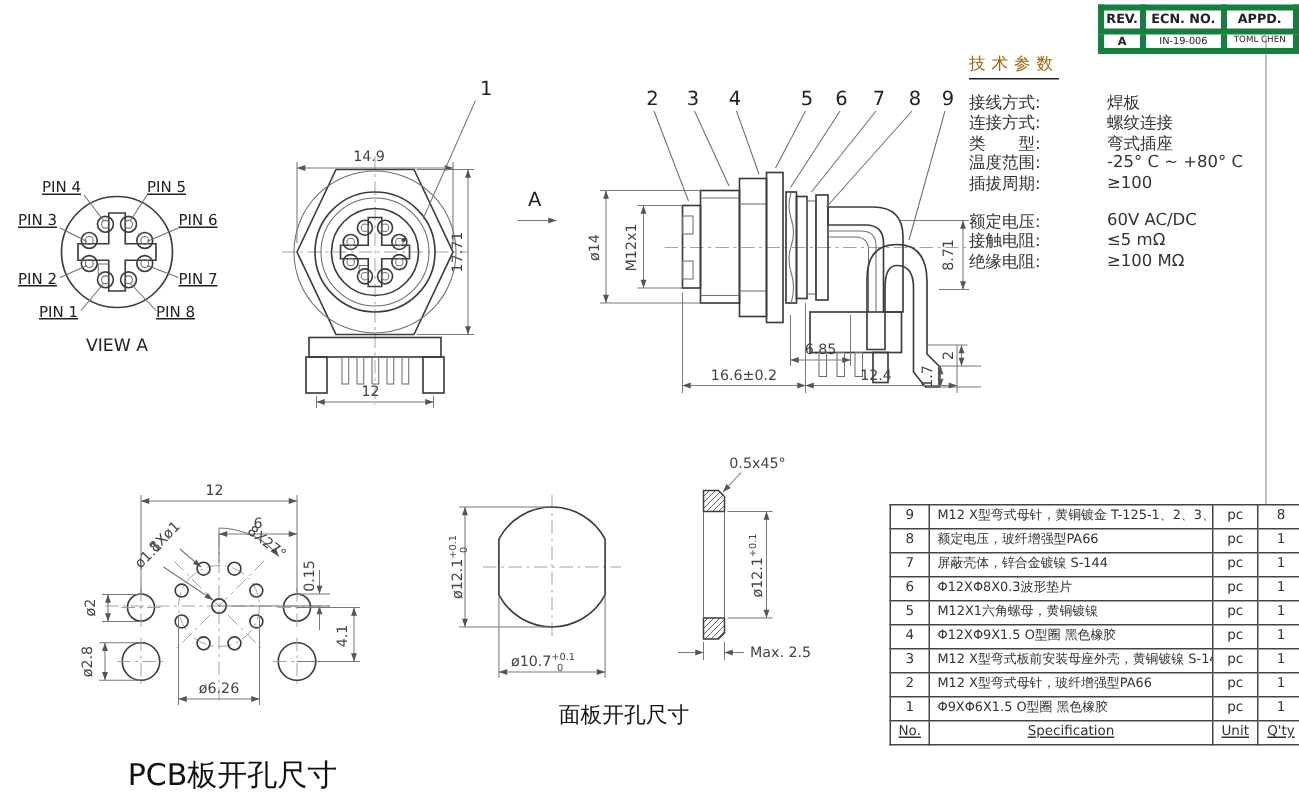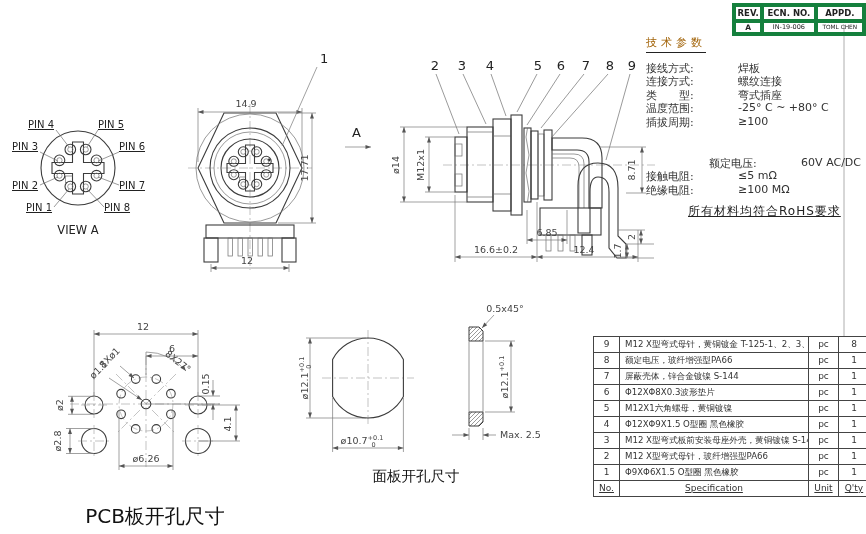--- a/index.html
+++ b/index.html
@@ -28,21 +28,21 @@
   #revtbl .r .v-rev{font-size:7.5px;font-weight:bold;}
   #revtbl .r .v-ecn{font-size:6.5px;}
   #revtbl .r .v-app{font-size:5.8px;}
   
   #tech{position:absolute;left:646px;top:31px;width:215px;}
   #tech .title{display:inline-block;font-size:11px;letter-spacing:4px;color:#a16207;
                border-bottom:1.2px solid #222;padding-bottom:2px;}
   #tech .rows{margin-top:8px;}
   #tech .trow{display:flex;height:13.4px;font-size:11px;color:#333;}
   #tech .trow .tl{width:92px;}
-  #tech .trow.gap{margin-top:28px;justify-content:flex-end;}
+  #tech .trow.gap{margin-top:12px;}
   #tech .rohs{margin-top:7px;margin-left:42px;font-size:12px;letter-spacing:1px;
               text-decoration:underline;color:#222;}
   
   #bom{position:absolute;left:593px;top:336px;border-collapse:collapse;table-layout:fixed;width:267px;}
   #bom td{border:1px solid #444;font-size:9px;height:15px;padding:0;line-height:1;
           text-align:center;color:#333;overflow:hidden;white-space:nowrap;}
   #bom td.spec{text-align:left;padding-left:5px;font-size:8.6px;}
   #bom .hd td{font-size:9px;text-decoration:underline;}
   .w-no{width:25px;} .w-sp{width:183px;} .w-un{width:29px;} .w-qt{width:30px;}
 </style>
@@ -396,21 +396,20 @@
         </div>
     <div class="trow">
           <span class="tl">接触电阻:</span>
           <span>≤5 mΩ</span>
         </div>
     <div class="trow">
           <span class="tl">绝缘电阻:</span>
           <span>≥100 MΩ</span>
         </div>
   </div>
-  <div class="rohs">所有材料均符合RoHS要求</div>
 </div>
 
 <table id="bom">
   <tbody>
         <tr>
           <td class="w-no">9</td>
           <td class="w-sp spec">M12 X型弯式母针，黄铜镀金 T-125-1、2、3、4</td>
           <td class="w-un">pc</td>
           <td class="w-qt">8</td>
         </tr>

